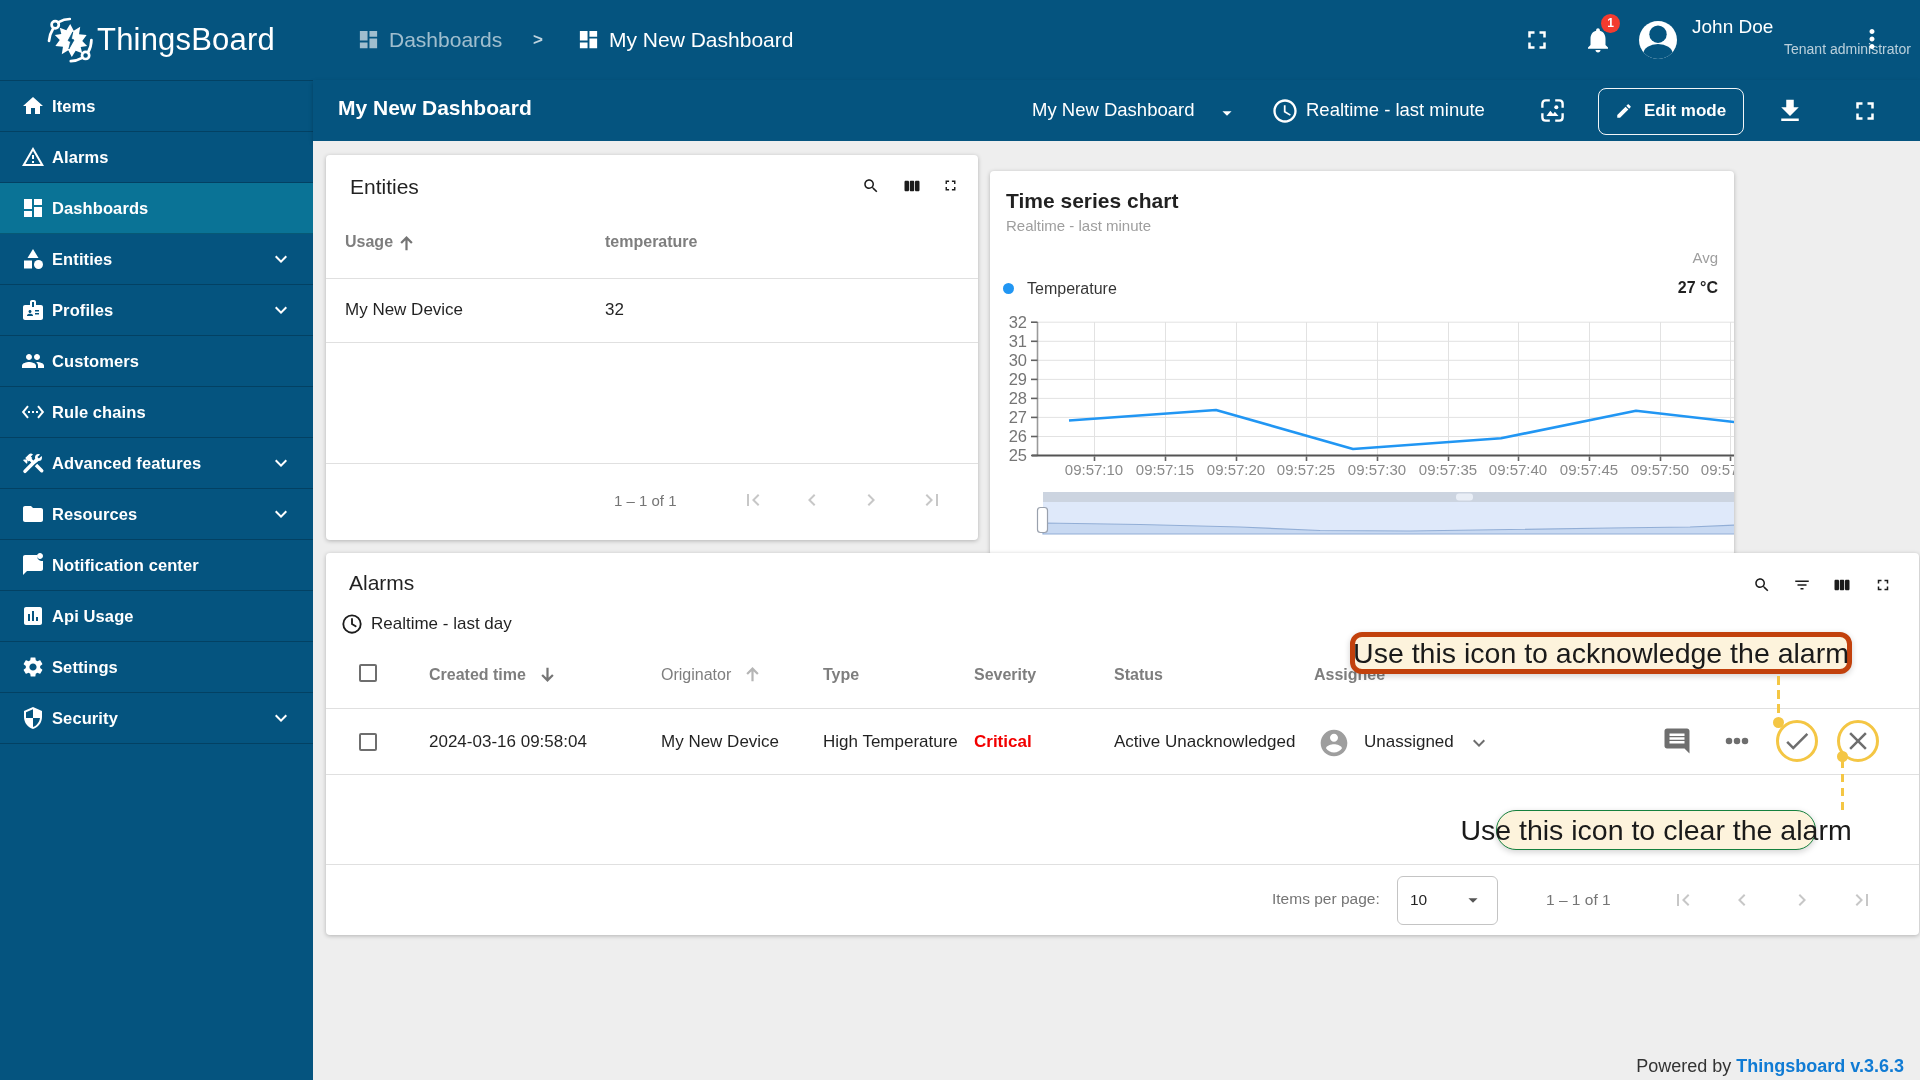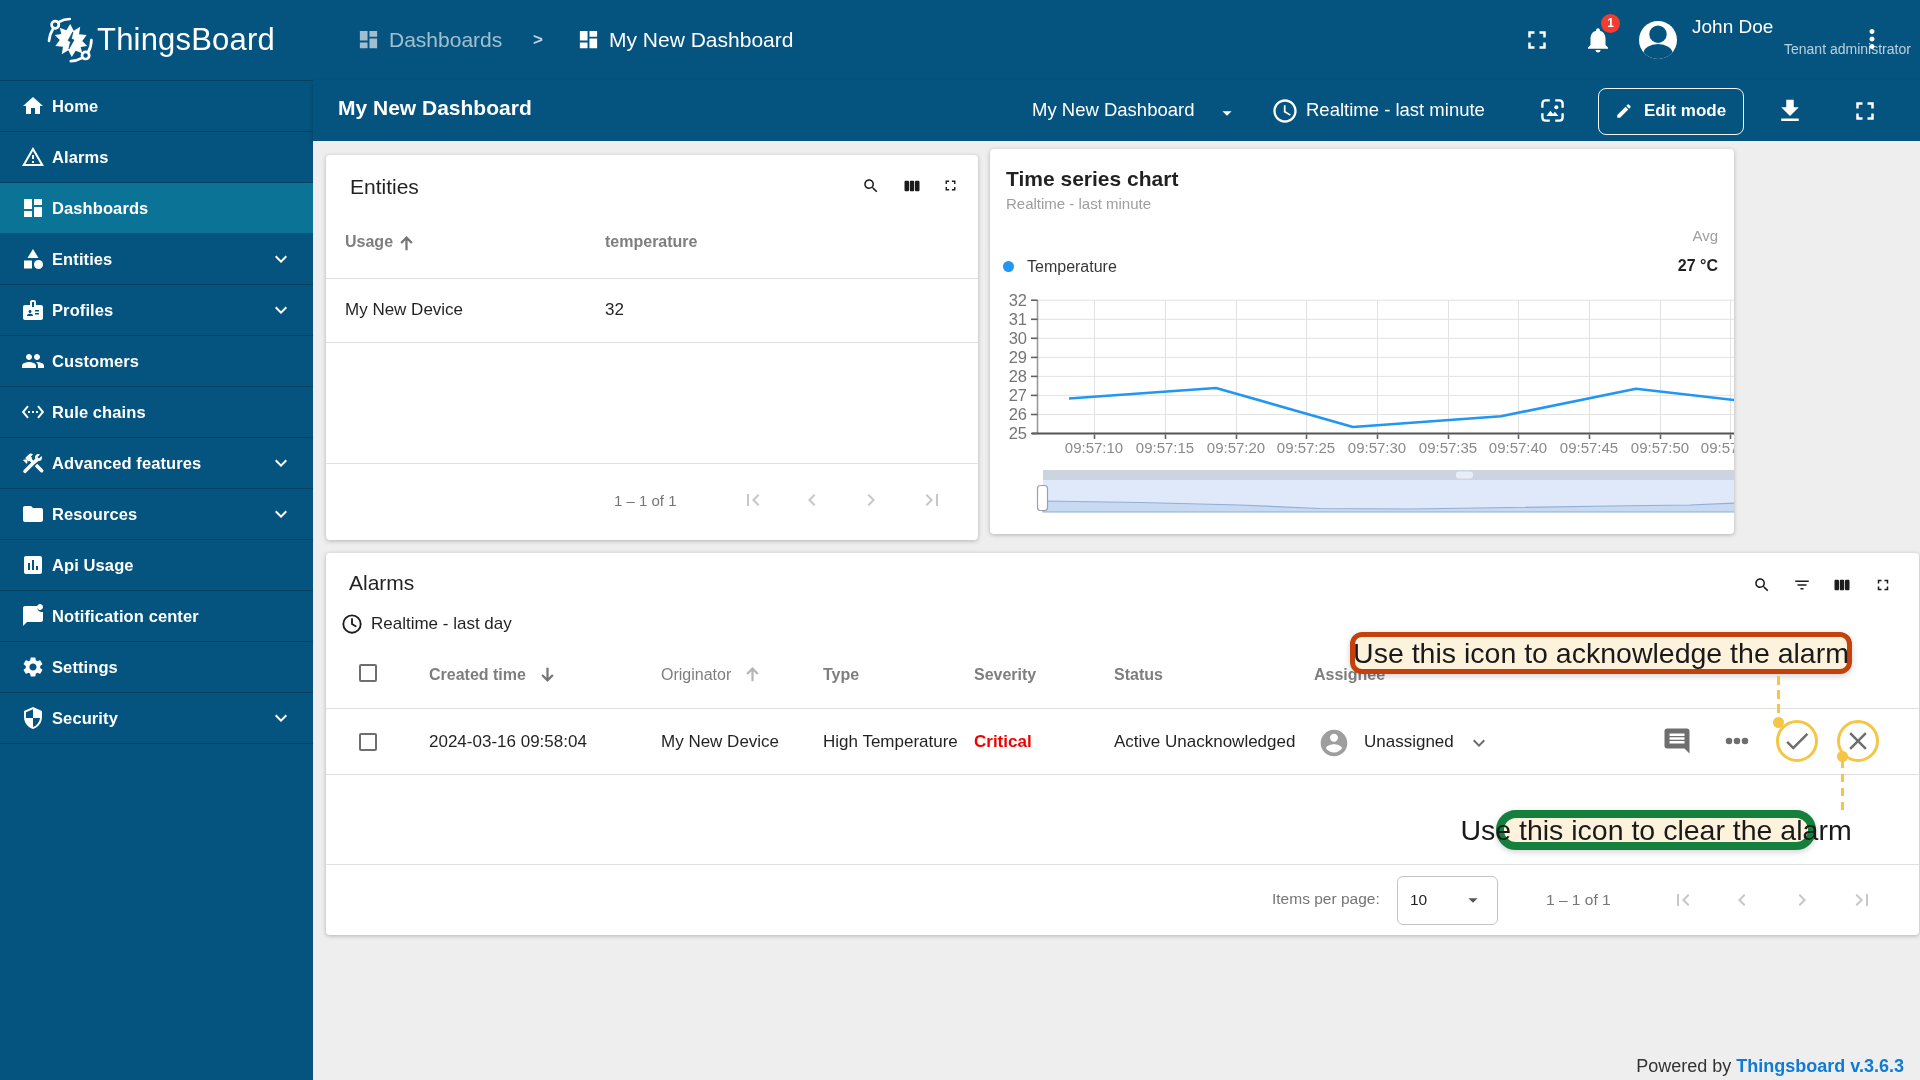--- a/index.html
+++ b/index.html
@@ -70,21 +70,21 @@
   <div class="abs" style="left:1784px;top:41px;font-size:14px;color:rgba(255,255,255,0.72)">Tenant administrator</div>
   <svg class="abs" style="left:1857px;top:24px" width="30" height="30" viewBox="0 0 24 24" fill="#fff">
       <path d="M12 8c1.1 0 2-.9 2-2s-.9-2-2-2-2 .9-2 2 .9 2 2 2zm0 2c-1.1 0-2 .9-2 2s.9 2 2 2 2-.9 2-2-.9-2-2-2zm0 6c-1.1 0-2 .9-2 2s.9 2 2 2 2-.9 2-2-.9-2-2-2z"></path>
     </svg>
 </div>
 <div id="sidebar">
 <div class="menu-item">
       <svg class="mi" viewBox="0 0 24 24" fill="#fff">
         <path d="M10 20v-6h4v6h5v-8h3L12 3 2 12h3v8z"></path>
       </svg>
-      <span class="ml">Home</span>
+      <span class="ml">Items</span>
     </div>
 <div class="menu-item">
       <svg class="mi" viewBox="0 0 24 24" fill="#fff">
         <path d="M12 5.99L19.53 19H4.47L12 5.99M12 2L1 21h22L12 2zm1 14h-2v2h2v-2zm0-6h-2v4h2v-4z"></path>
       </svg>
       <span class="ml">Alarms</span>
     </div>
 <div class="menu-item sel">
       <svg class="mi" viewBox="0 0 24 24" fill="#fff">
         <path d="M3 13h8V3H3v10zm0 8h8v-6H3v6zm10 0h8V11h-8v10zm0-18v6h8V3h-8z"></path>
@@ -136,29 +136,29 @@
       <svg class="mi" viewBox="0 0 24 24" fill="#fff">
         <path d="M10 4H4c-1.1 0-1.99.9-1.99 2L2 18c0 1.1.9 2 2 2h16c1.1 0 2-.9 2-2V8c0-1.1-.9-2-2-2h-8l-2-2z"></path>
       </svg>
       <span class="ml">Resources</span>
       <svg class="chev" viewBox="0 0 24 24" fill="#fff">
         <path d="M7.41 8.59L12 13.17l4.59-4.58L18 10l-6 6-6-6 1.41-1.41z"></path>
       </svg>
     </div>
 <div class="menu-item">
       <svg class="mi" viewBox="0 0 24 24" fill="#fff">
+        <path d="M22 6.98V16c0 1.1-.9 2-2 2H6l-4 4V4c0-1.1.9-2 2-2h12.1c-.06.32-.1.66-.1 1 0 2.76 2.24 5 5 5 .34 0 .68-.04 1-.1zM16 3c0 1.66 1.34 3 3 3s3-1.34 3-3-1.34-3-3-3-3 1.34-3 3z"></path>
+      </svg>
+      <span class="ml">Notification center</span>
+    </div>
+<div class="menu-item">
+      <svg class="mi" viewBox="0 0 24 24" fill="#fff">
         <path d="M19 3H5c-1.1 0-2 .9-2 2v14c0 1.1.9 2 2 2h14c1.1 0 2-.9 2-2V5c0-1.1-.9-2-2-2zM9 17H7v-7h2v7zm4 0h-2V7h2v10zm4 0h-2v-4h2v4z"></path>
       </svg>
       <span class="ml">Api Usage</span>
-    </div>
-<div class="menu-item">
-      <svg class="mi" viewBox="0 0 24 24" fill="#fff">
-        <path d="M22 6.98V16c0 1.1-.9 2-2 2H6l-4 4V4c0-1.1.9-2 2-2h12.1c-.06.32-.1.66-.1 1 0 2.76 2.24 5 5 5 .34 0 .68-.04 1-.1zM16 3c0 1.66 1.34 3 3 3s3-1.34 3-3-1.34-3-3-3-3 1.34-3 3z"></path>
-      </svg>
-      <span class="ml">Notification center</span>
     </div>
 <div class="menu-item">
       <svg class="mi" viewBox="0 0 24 24" fill="#fff">
         <path d="M19.14 12.94c.04-.3.06-.61.06-.94 0-.32-.02-.64-.07-.94l2.03-1.58c.18-.14.23-.41.12-.61l-1.92-3.32c-.12-.22-.37-.29-.59-.22l-2.39.96c-.5-.38-1.03-.7-1.62-.94l-.36-2.54c-.04-.24-.24-.41-.48-.41h-3.84c-.24 0-.43.17-.47.41l-.36 2.54c-.59.24-1.13.57-1.62.94l-2.39-.96c-.22-.08-.47 0-.59.22L2.74 8.87c-.12.21-.08.47.12.61l2.03 1.58c-.05.3-.09.63-.09.94s.02.64.07.94l-2.03 1.58c-.18.14-.23.41-.12.61l1.92 3.32c.12.22.37.29.59.22l2.39-.96c.5.38 1.03.7 1.62.94l.36 2.54c.05.24.24.41.48.41h3.84c.24 0 .44-.17.47-.41l.36-2.54c.59-.24 1.13-.56 1.62-.94l2.39.96c.22.08.47 0 .59-.22l1.92-3.32c.12-.22.07-.47-.12-.61l-2.01-1.58zM12 15.6c-1.98 0-3.6-1.62-3.6-3.6s1.62-3.6 3.6-3.6 3.6 1.62 3.6 3.6-1.62 3.6-3.6 3.6z"></path>
       </svg>
       <span class="ml">Settings</span>
     </div>
 <div class="menu-item">
       <svg class="mi" viewBox="0 0 24 24" fill="#fff">
         <path d="M12 1L3 5v6c0 5.55 3.84 10.74 9 12 5.16-1.26 9-6.45 9-12V5l-9-4zm0 10.99h7c-.53 4.12-3.28 7.79-7 8.94V12H5V6.3l7-3.11v8.8z"></path>
@@ -225,21 +225,21 @@
   <svg class="abs" style="left:474px;top:333px" width="24" height="24" viewBox="0 0 24 24" fill="#c7c7c7">
         <path d="M15.41 7.41L14 6l-6 6 6 6 1.41-1.41L10.83 12z"></path>
       </svg>
   <svg class="abs" style="left:533px;top:333px" width="24" height="24" viewBox="0 0 24 24" fill="#c7c7c7">
         <path d="M10 6L8.59 7.41 13.17 12l-4.58 4.59L10 18l6-6z"></path>
       </svg>
   <svg class="abs" style="left:594px;top:333px" width="24" height="24" viewBox="0 0 24 24" fill="#c7c7c7">
         <path d="M5.59 7.41L10.18 12l-4.59 4.59L7 18l6-6-6-6zM16 6h2v12h-2z"></path>
       </svg>
 </div>
-<div class="card" id="tschart" style="left:677px;top:8px;width:744px;height:385px;overflow:hidden">
+<div class="card" id="tschart" style="left:677px;top:30px;width:744px;height:385px;overflow:hidden">
   <div class="abs" style="left:16px;top:18px;font-size:21px;font-weight:700;color:rgba(0,0,0,0.87)">Time series chart</div>
   <div class="abs" style="left:16px;top:46px;font-size:15px;color:#9e9e9e">Realtime - last minute</div>
   <svg class="abs" style="left:879px;top:23px" width="17" height="17" viewBox="0 0 24 24" fill="#1c1c1c">
         <path d="M7 14H5v5h5v-2H7v-3zm-2-4h2V7h3V5H5v5zm12 7h-3v2h5v-5h-2v3zM14 5v2h3v3h2V5h-5z"></path>
       </svg>
   <div class="abs" style="right:16px;top:78px;font-size:15px;color:#9e9e9e">Avg</div>
   <div class="abs" style="left:13px;top:112px;width:11px;height:11px;border-radius:50%;background:#2196f3"></div>
   <div class="abs" style="left:37px;top:109px;font-size:16px;color:rgba(0,0,0,0.8)">Temperature</div>
   <div class="abs" style="right:16px;top:108px;font-size:16px;font-weight:700;color:rgba(0,0,0,0.87)">27 °C</div>
   <svg class="abs" style="left:0;top:0" width="916" height="385" viewBox="0 0 916 385">
@@ -411,13 +411,13 @@
 </div>
 <div class="abs" style="right:16px;top:915px;font-size:18px;color:#333">Powered by <span style="color:#107bd4;font-weight:700">Thingsboard v.3.6.3</span></div>
 </div>
 <div class="abs" style="left:1776px;top:720px;width:42px;height:42px;border:3px solid #f4c644;border-radius:50%"></div>
 <div class="abs" style="left:1837px;top:720px;width:42px;height:42px;border:3px solid #f4c644;border-radius:50%"></div>
 <div class="abs" style="left:1350px;top:632px;width:502px;height:42px;background:#fdf3dc;border:5px solid #c2410c;border-radius:12px;box-shadow:0 2px 6px rgba(0,0,0,0.18);display:flex;align-items:center;justify-content:center;font-size:28.5px;color:#1a1a1a;white-space:nowrap">Use this icon to acknowledge the alarm</div>
 <div class="abs" style="left:1777px;top:676px;width:3px;height:44px;background:repeating-linear-gradient(to bottom,#f4c644 0 8.5px,transparent 8.5px 14px)"></div>
 <div class="abs" style="left:1773px;top:717px;width:11px;height:11px;border-radius:50%;background:#f4c644"></div>
 <div class="abs" style="left:1837px;top:751px;width:11px;height:11px;border-radius:50%;background:#f4c644"></div>
 <div class="abs" style="left:1841px;top:760px;width:3px;height:50px;background:repeating-linear-gradient(to bottom,#f4c644 0 8.5px,transparent 8.5px 14px)"></div>
-<div class="abs" style="left:1496px;top:810px;width:320px;height:40px;background:#fdf3dc;border:8px solid #15803d;border-radius:20px;box-shadow:0 2px 6px rgba(0,0,0,0.18);display:flex;align-items:center;justify-content:center;font-size:28.5px;color:#1a1a1a;white-space:nowrap">Use this icon to clear the alarm</div>
+<div class="abs" style="left:1496px;top:810px;width:320px;height:40px;background:#fdf3dc;border:1px solid #15803d;border-radius:20px;box-shadow:0 2px 6px rgba(0,0,0,0.18);display:flex;align-items:center;justify-content:center;font-size:28.5px;color:#1a1a1a;white-space:nowrap">Use this icon to clear the alarm</div>
 
 </body></html>

